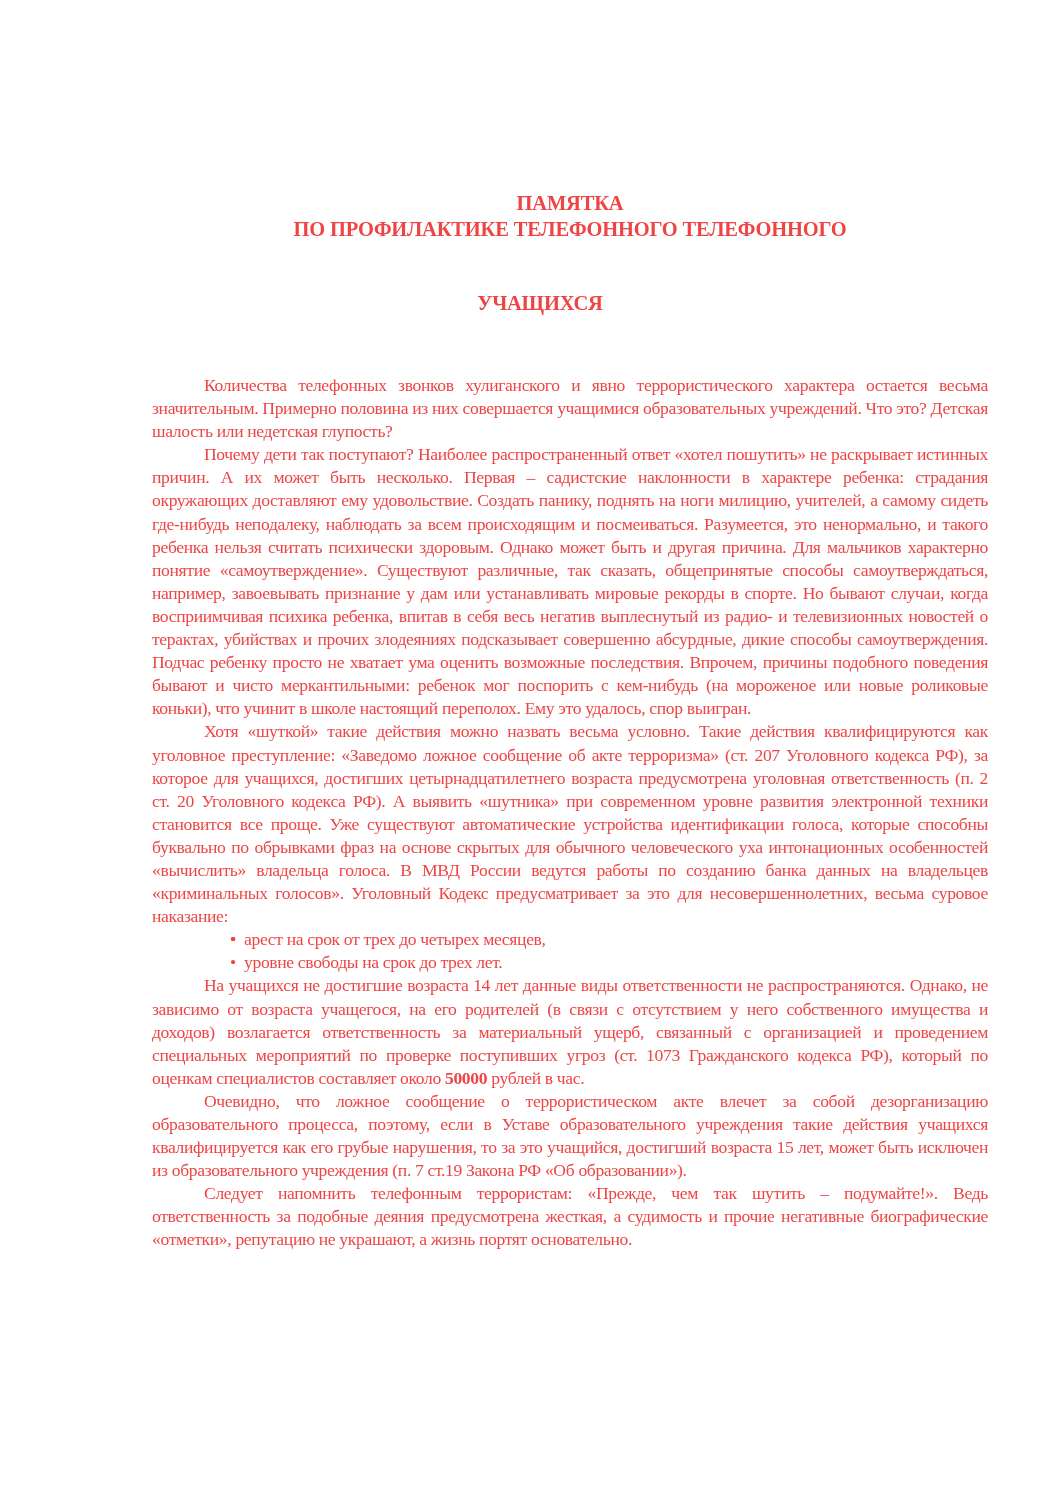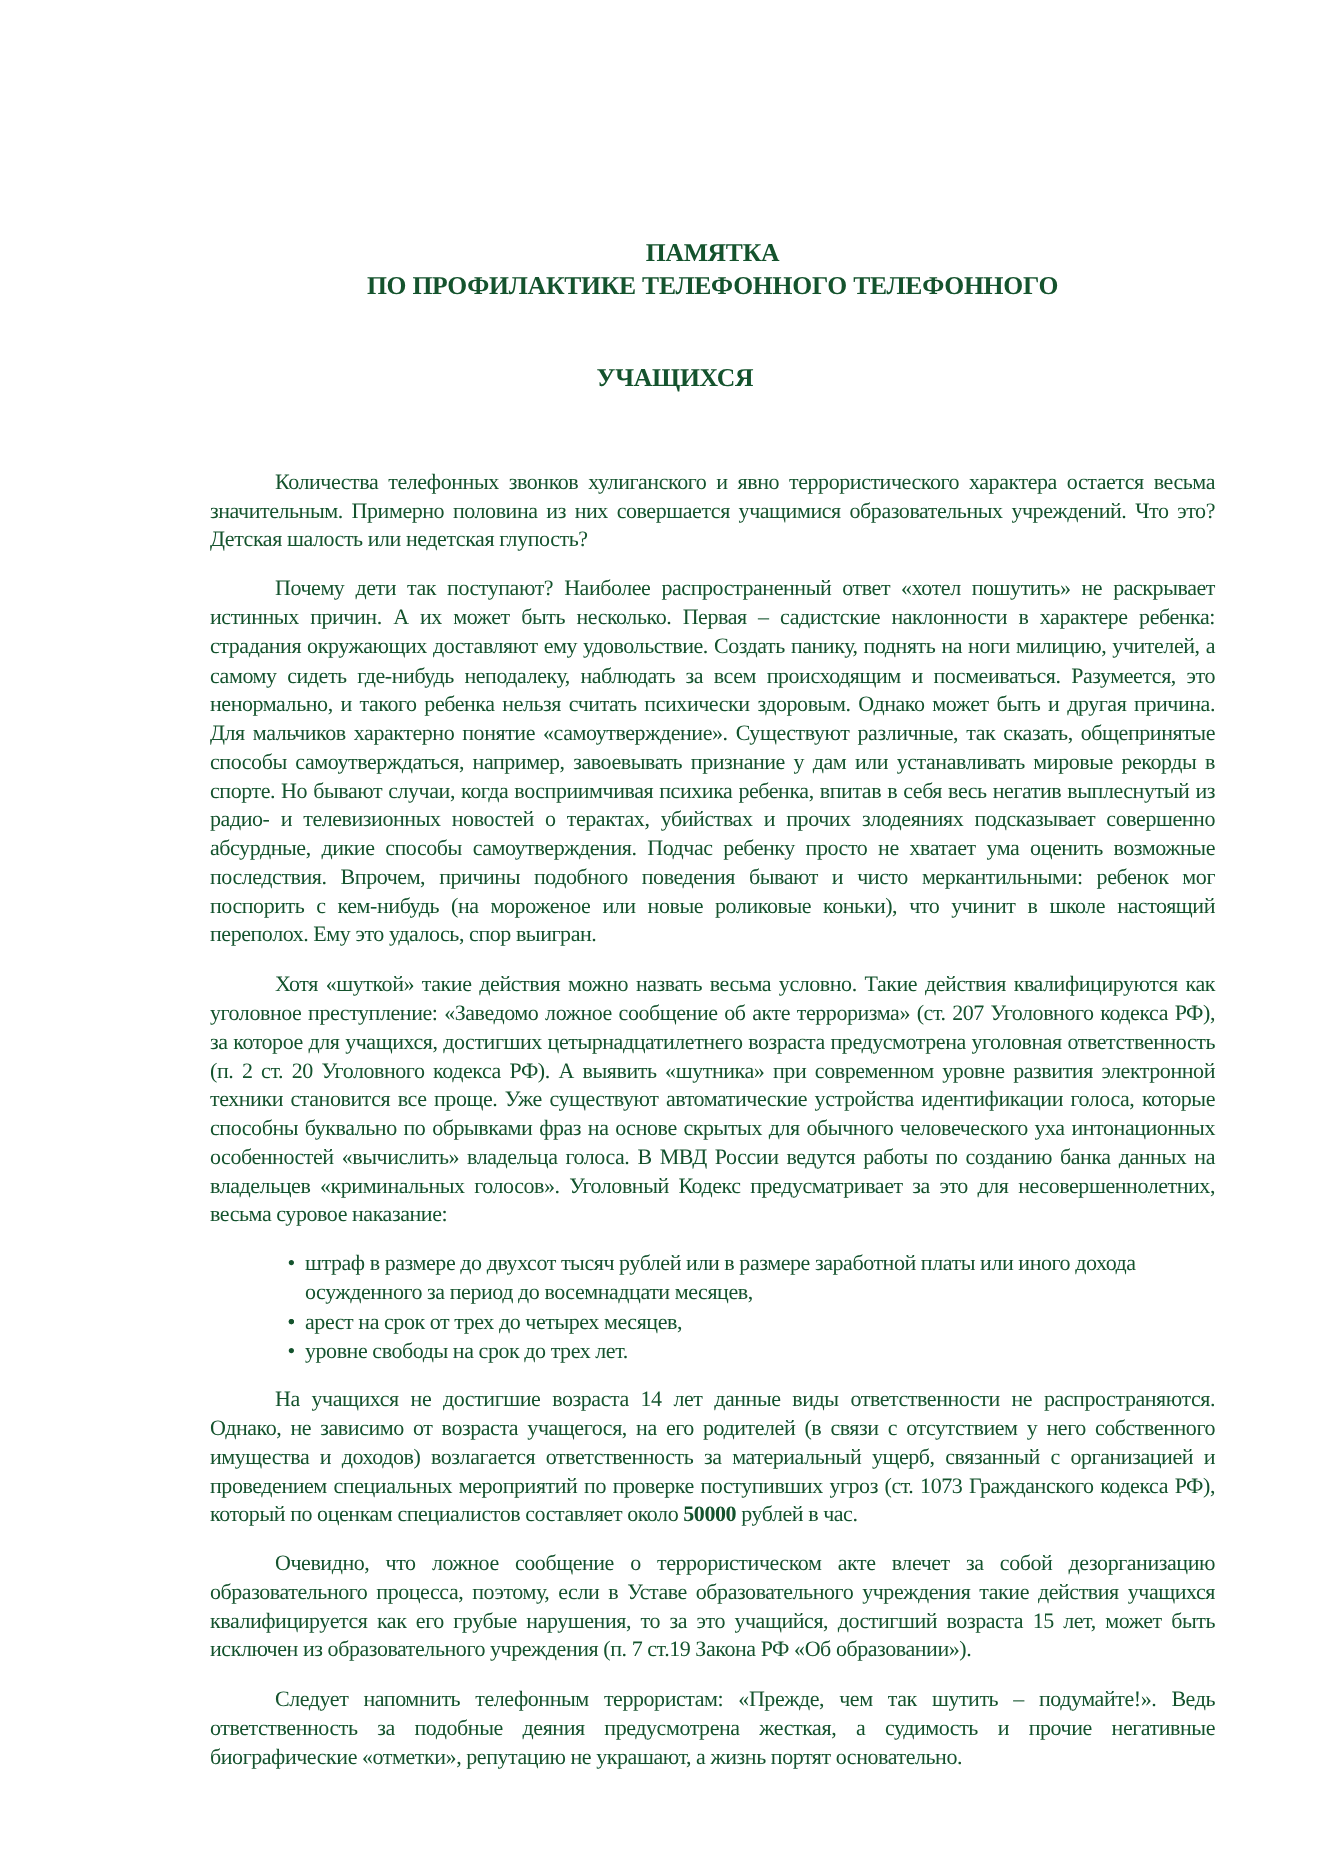--- a/index.html
+++ b/index.html
@@ -3,41 +3,41 @@
 <meta charset="utf-8">
 <style>
   html, body { margin: 0; padding: 0; background: #ffffff; }
   body { width: 1060px; height: 1500px; position: relative; overflow: hidden; }
   .page {
     position: absolute;
     left: 152px;
     top: 190px;
     width: 836px;
     font-family: "Liberation Serif", "DejaVu Serif", serif;
-    color: #14532d;
+    color: #ef4444;
   }
   .title {
     text-align: center;
     font-weight: bold;
     font-size: 20.5px;
     line-height: 26px;
     margin: 0;
     letter-spacing: -0.2px;
   }
   .title .t1 { display: block; }
   .title .t2 { display: block; }
   .title .t3 { display: block; padding-right: 60px; margin-top: 48px; }
   .body {
     margin-top: 58px;
     font-size: 17.6px;
     line-height: 23.1px;
     letter-spacing: -0.35px;
   }
   .para {
-    margin: 16px;
+    margin: 0;
     text-indent: 52px;
     text-align: justify;
     font-family: Liberation Serif, serif;
   }
   .list {
     list-style: none;
     margin: 0;
     padding: 0 0 0 78px;
   }
   .list li {
@@ -63,21 +63,20 @@
   </h1>
 
   <div class="body">
     <p class="para">Количества телефонных звонков хулиганского и явно террористического характера остается весьма значительным. Примерно половина из них совершается учащимися образовательных учреждений. Что это? Детская шалость или недетская глупость?</p>
     <p class="para">Почему дети так поступают? Наиболее распространенный ответ «хотел пошутить» не раскрывает истинных причин. А их может быть несколько. Первая – садистские наклонности в характере ребенка: страдания окружающих доставляют ему удовольствие. Создать панику, поднять на ноги милицию, учителей, а самому сидеть где-нибудь неподалеку, наблюдать за всем происходящим и посмеиваться. Разумеется, это ненормально, и такого ребенка нельзя считать психически здоровым. Однако может быть и другая причина. Для мальчиков характерно понятие «самоутверждение». Существуют различные, так сказать, общепринятые способы самоутверждаться, например, завоевывать признание у дам или устанавливать мировые рекорды в спорте. Но бывают случаи, когда восприимчивая психика ребенка, впитав в себя весь негатив выплеснутый из радио- и телевизионных новостей о терактах, убийствах и прочих злодеяниях подсказывает совершенно абсурдные, дикие способы самоутверждения. Подчас ребенку просто не хватает ума оценить возможные последствия. Впрочем, причины подобного поведения бывают и чисто меркантильными: ребенок мог поспорить с кем-нибудь (на мороженое или новые роликовые коньки), что учинит в школе настоящий переполох. Ему это удалось, спор выигран.</p>
     <p class="para">Хотя «шуткой» такие действия можно назвать весьма условно. Такие действия квалифицируются как уголовное преступление: «Заведомо ложное сообщение об акте терроризма» (ст. 207 Уголовного кодекса РФ), за которое для учащихся, достигших цетырнадцатилетнего возраста предусмотрена уголовная ответственность (п. 2 ст. 20 Уголовного кодекса РФ). А выявить «шутника» при современном уровне развития электронной техники становится все проще. Уже существуют автоматические устройства идентификации голоса, которые способны буквально по обрывками фраз на основе скрытых для обычного человеческого уха интонационных особенностей «вычислить» владельца голоса. В МВД России ведутся работы по созданию банка данных на владельцев «криминальных голосов». Уголовный Кодекс предусматривает за это для несовершеннолетних, весьма суровое наказание:</p>
 
     <ul class="list">
       <li>
         <span class="bullet">•</span>
-        <span>штраф в размере до двухсот тысяч рублей или в размере заработной платы или иного дохода осужденного за период до восемнадцати месяцев,</span>
       </li>
       <li>
         <span class="bullet">•</span>
       </li>
       <li>
         <span class="bullet">•</span>
         <span>арест на срок от трех до четырех месяцев,</span>
       </li>
       <li>
         <span class="bullet">•</span>

